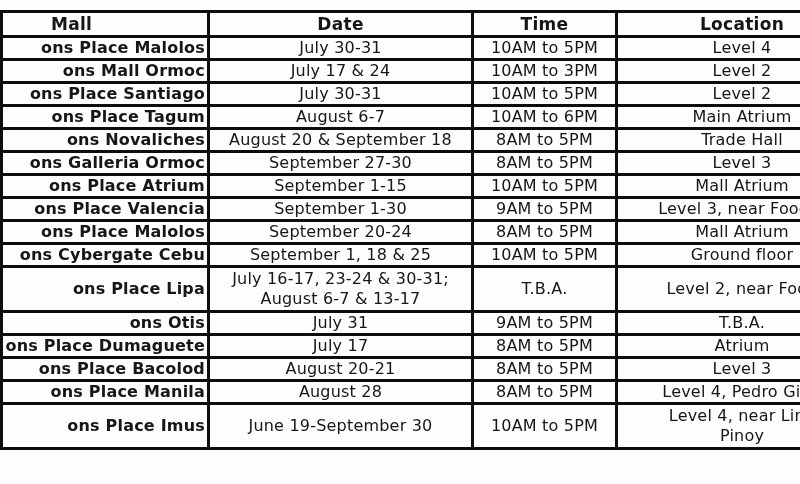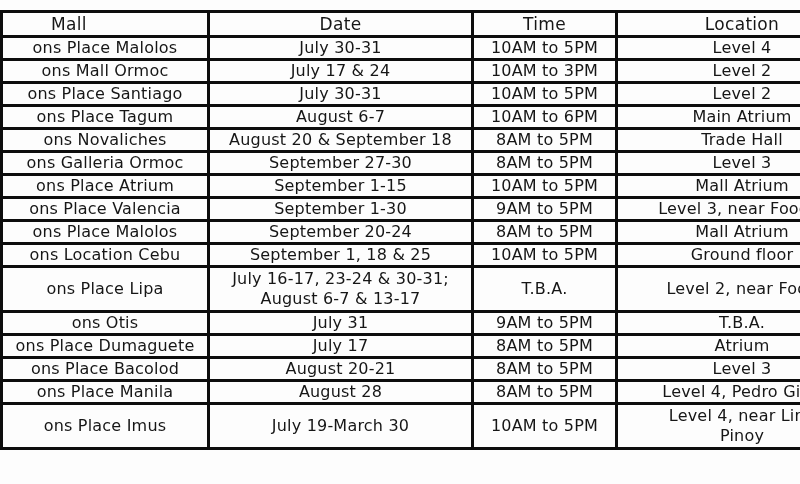--- a/index.html
+++ b/index.html
@@ -32,36 +32,37 @@
     border: 3px solid #0d0d0d;
     text-align: center;
     vertical-align: middle;
     padding: 0 2px;
     overflow: hidden;
     white-space: pre-line;   
     line-height: 20px;
   }
   th {
     font-size: 17px;
-    font-weight: normal;
+    font-weight: bold;
     letter-spacing: 0.3px;
   }
   td {
     font-size: 16px;
     letter-spacing: 0.2px;
   }
   
   th.mall-h {
     text-align: left;
     padding-left: 48px;      
   }
   td.mall {
-    text-align: center;
+    text-align: right;
     padding-left: 2px;
     white-space: nowrap;
+    font-weight: bold;
   }
   tr.h-row  { height: 25px; }
   tr.r-row  { height: 21px; }
   tr.r-tall { height: 45px; }
 </style>
 </head>
 <body>
 
 <div class="viewport">
   <table class="schedule">
@@ -128,21 +129,21 @@
           <td>9AM to 5PM</td>
           <td>Level 3, near Food C</td>
         </tr>
         <tr class="r-row">
           <td class="mall">ons Place Malolos</td>
           <td>September 20-24</td>
           <td>8AM to 5PM</td>
           <td>Mall Atrium</td>
         </tr>
         <tr class="r-row">
-          <td class="mall">ons Location Cebu</td>
+          <td class="mall">ons Cybergate Cebu</td>
           <td>September 1, 18 &amp; 25</td>
           <td>10AM to 5PM</td>
           <td>Ground floor</td>
         </tr>
         <tr class="r-tall">
           <td class="mall">ons Place Lipa</td>
           <td>July 16-17, 23-24 &amp; 30-31;
 August 6-7 &amp; 13-17</td>
           <td>T.B.A.</td>
           <td>Level 2, near Food</td>
@@ -166,20 +167,20 @@
           <td>Level 3</td>
         </tr>
         <tr class="r-row">
           <td class="mall">ons Place Manila</td>
           <td>August 28</td>
           <td>8AM to 5PM</td>
           <td>Level 4, Pedro Gil C</td>
         </tr>
         <tr class="r-tall">
           <td class="mall">ons Place Imus</td>
-          <td>July 19-March 30</td>
+          <td>June 19-September 30</td>
           <td>10AM to 5PM</td>
           <td>Level 4, near Ling
 Pinoy</td>
         </tr>
       </tbody>
   </table>
 </div>
 
 </body></html>

